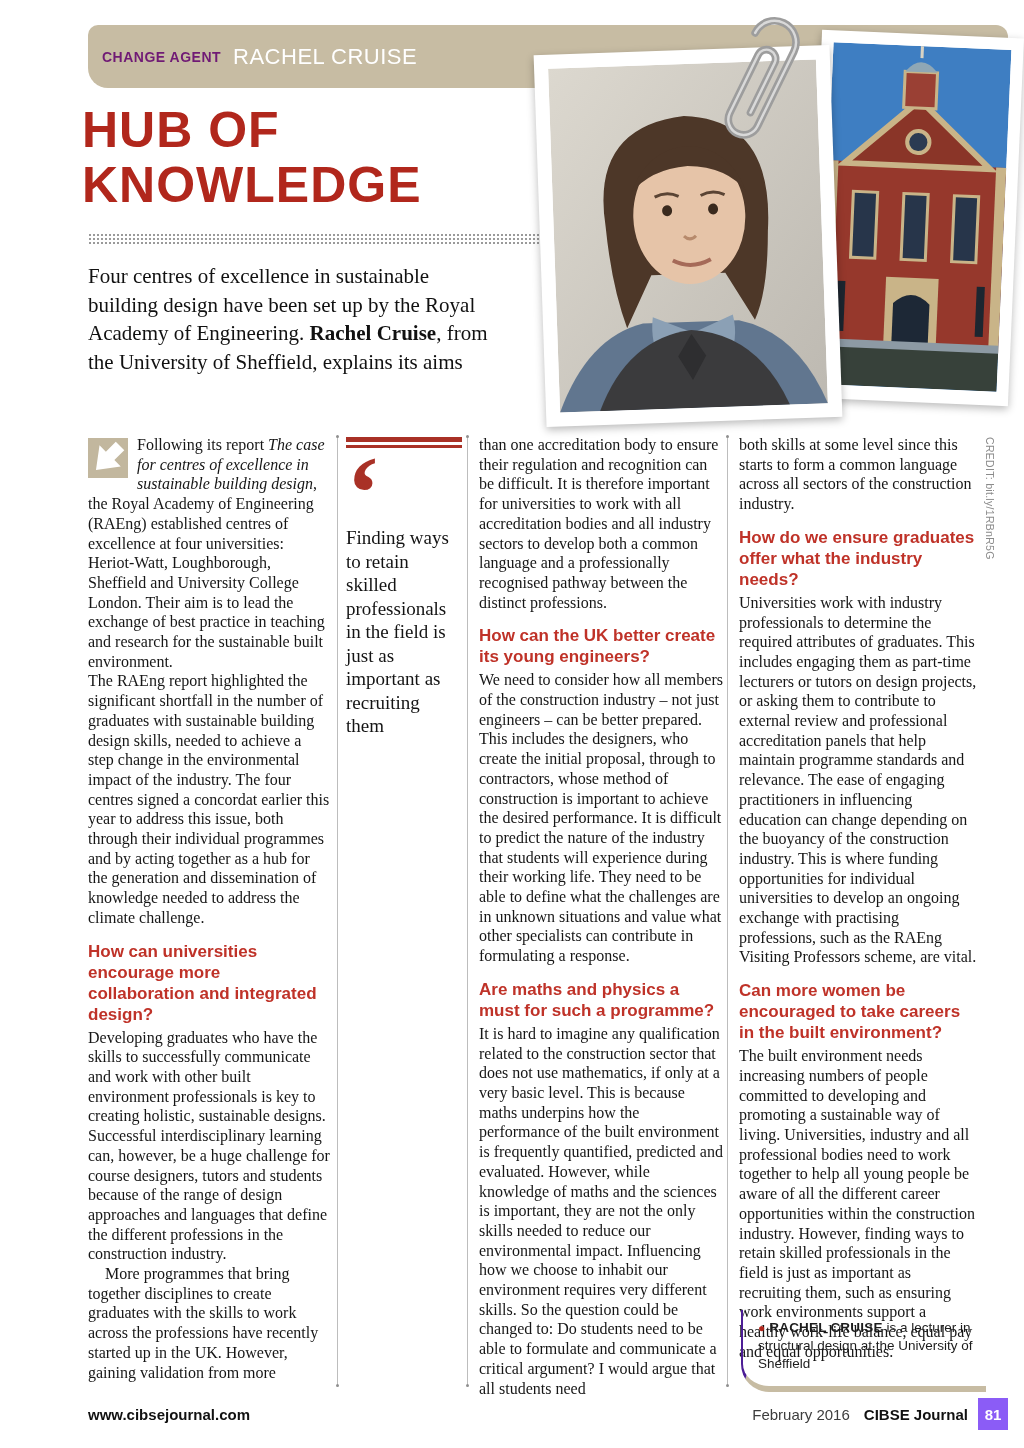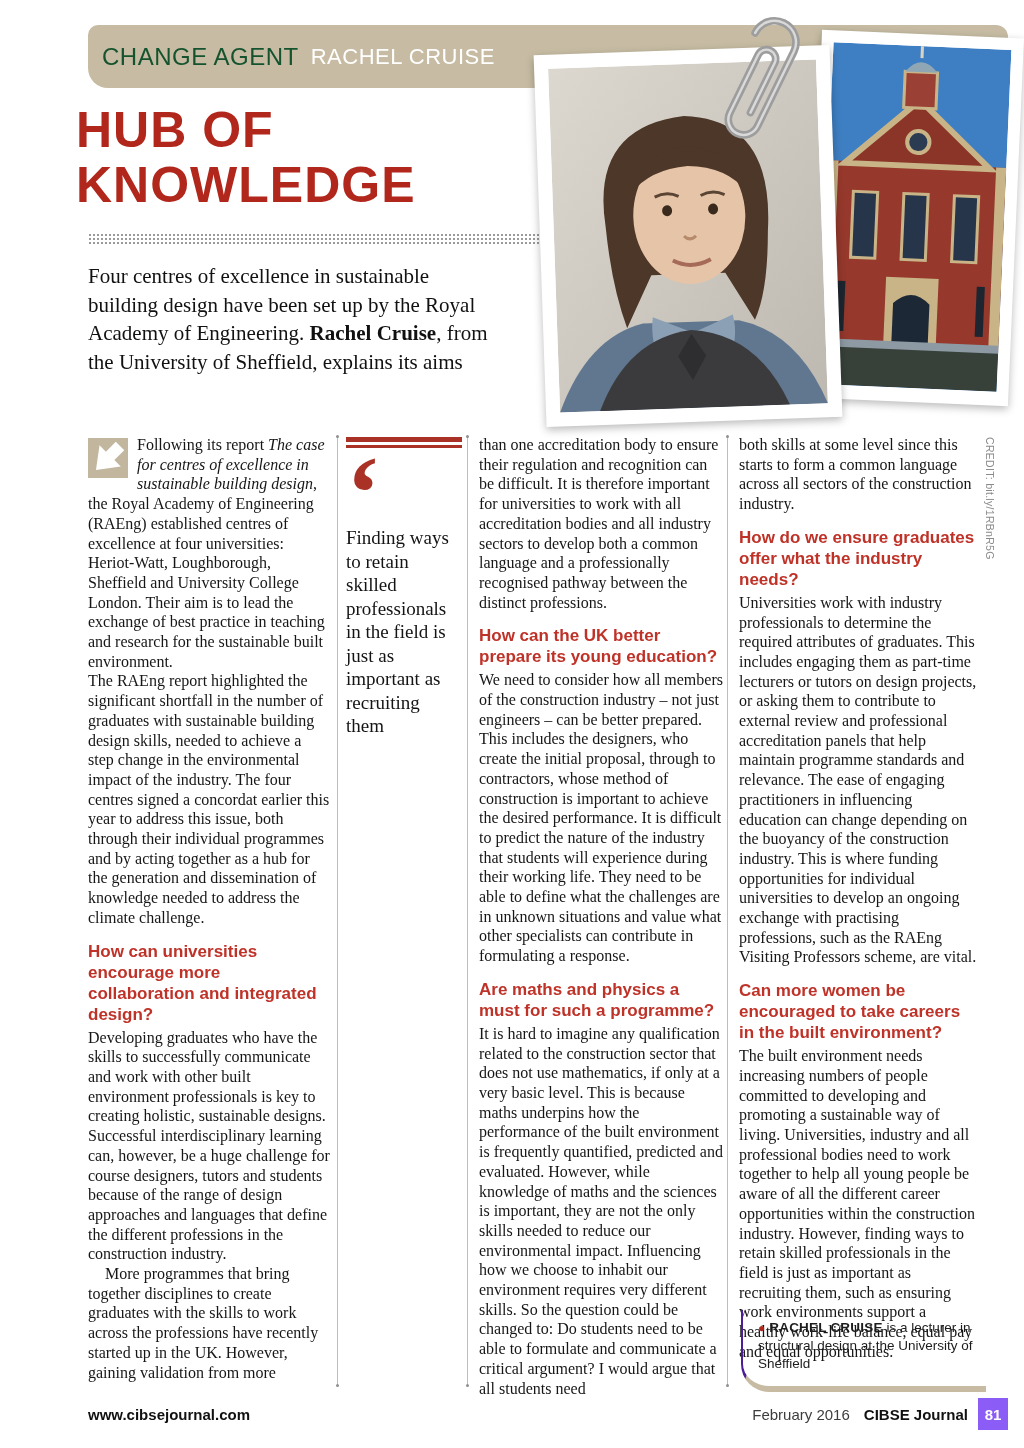--- a/index.html
+++ b/index.html
@@ -3,24 +3,24 @@
 <meta charset="utf-8">
 <style>
   html,body{margin:0;padding:0;background:#ffffff;}
   .page{position:relative;width:1024px;height:1448px;background:#fff;overflow:hidden;
         font-family:"Liberation Serif", serif;color:#161616;}
 
   
   .topbar{position:absolute;left:88px;top:25px;width:920px;height:63px;background:#c7bca3;
           border-radius:10px 12px 0 20px;display:flex;align-items:center;padding-left:14px;
           box-sizing:border-box;z-index:1;font-family:"Liberation Sans",sans-serif;}
-  .kicker{font-weight:normal;font-size:24px;letter-spacing:.5px;color:#14532d;}
+  .kicker{font-weight:bold;font-size:14px;letter-spacing:.5px;color:#701a75;}
   .kicker-name{font-size:22px;letter-spacing:.5px;color:#ffffff;margin-left:12px;font-weight:normal;}
 
-  .title{position:absolute;left:76px;top:103px;margin:0;font-family:"Liberation Sans",sans-serif;
+  .title{position:absolute;left:82px;top:103px;margin:0;font-family:"Liberation Sans",sans-serif;
          font-weight:bold;font-size:50px;line-height:55px;letter-spacing:1px;color:#b1271c;z-index:1;}
 
   .dotted-rule{position:absolute;left:88px;top:233px;width:468px;height:11px;
           background-image:radial-gradient(circle,#9a9a9a 1px,transparent 1.3px);
           background-size:4px 4px;z-index:0;}
 
   .standfirst{position:absolute;left:88px;top:262px;width:412px;margin:0;
           font-size:21px;line-height:28.5px;color:#111;}
   .standfirst b{font-weight:bold;}
 
@@ -180,21 +180,21 @@
     <div class="quote-mark">‘</div>
     <div class="quote-text">Finding ways to retain skilled professionals in the field is just as important as recruiting them</div>
   </div>
 
   <div class="vline vline-a"></div>
   <div class="vline vline-b"></div>
   <div class="vline vline-c"></div>
 
   <div class="col col2">
     <p>than one accreditation body to ensure their regulation and recognition can be difficult. It is therefore important for universities to work with all accreditation bodies and all industry sectors to develop both a common language and a professionally recognised pathway between the distinct professions.</p>
-    <h3>How can the UK better prepare its young education?</h3>
+    <h3>How can the UK better create its young engineers?</h3>
     <p>We need to consider how all members of the construction industry – not just engineers – can be better prepared. This includes the designers, who create the initial proposal, through to contractors, whose method of construction is important to achieve the desired performance. It is difficult to predict the nature of the industry that students will experience during their working life. They need to be able to define what the challenges are in unknown situations and value what other specialists can contribute in formulating a response.</p>
     <h3>Are maths and physics a must for such a programme?</h3>
     <p>It is hard to imagine any qualification related to the construction sector that does not use mathematics, if only at a very basic level. This is because maths underpins how the performance of the built environment is frequently quantified, predicted and evaluated. However, while knowledge of maths and the sciences is important, they are not the only skills needed to reduce our environmental impact. Influencing how we choose to inhabit our environment requires very different skills. So the question could be changed to: Do students need to be able to formulate and communicate a critical argument? I would argue that all students need</p>
   </div>
 
   <div class="col col3">
     <p>both skills at some level since this starts to form a common language across all sectors of the construction industry.</p>
     <h3>How do we ensure graduates offer what the industry needs?</h3>
     <p>Universities work with industry professionals to determine the required attributes of graduates. This includes engaging them as part-time lecturers or tutors on design projects, or asking them to contribute to external review and professional accreditation panels that help maintain programme standards and relevance. The ease of engaging practitioners in influencing education can change depending on the buoyancy of the construction industry. This is where funding opportunities for individual universities to develop an ongoing exchange with practising professions, such as the RAEng Visiting Professors scheme, are vital.</p>
     <h3>Can more women be encouraged to take careers in the built environment?</h3>

